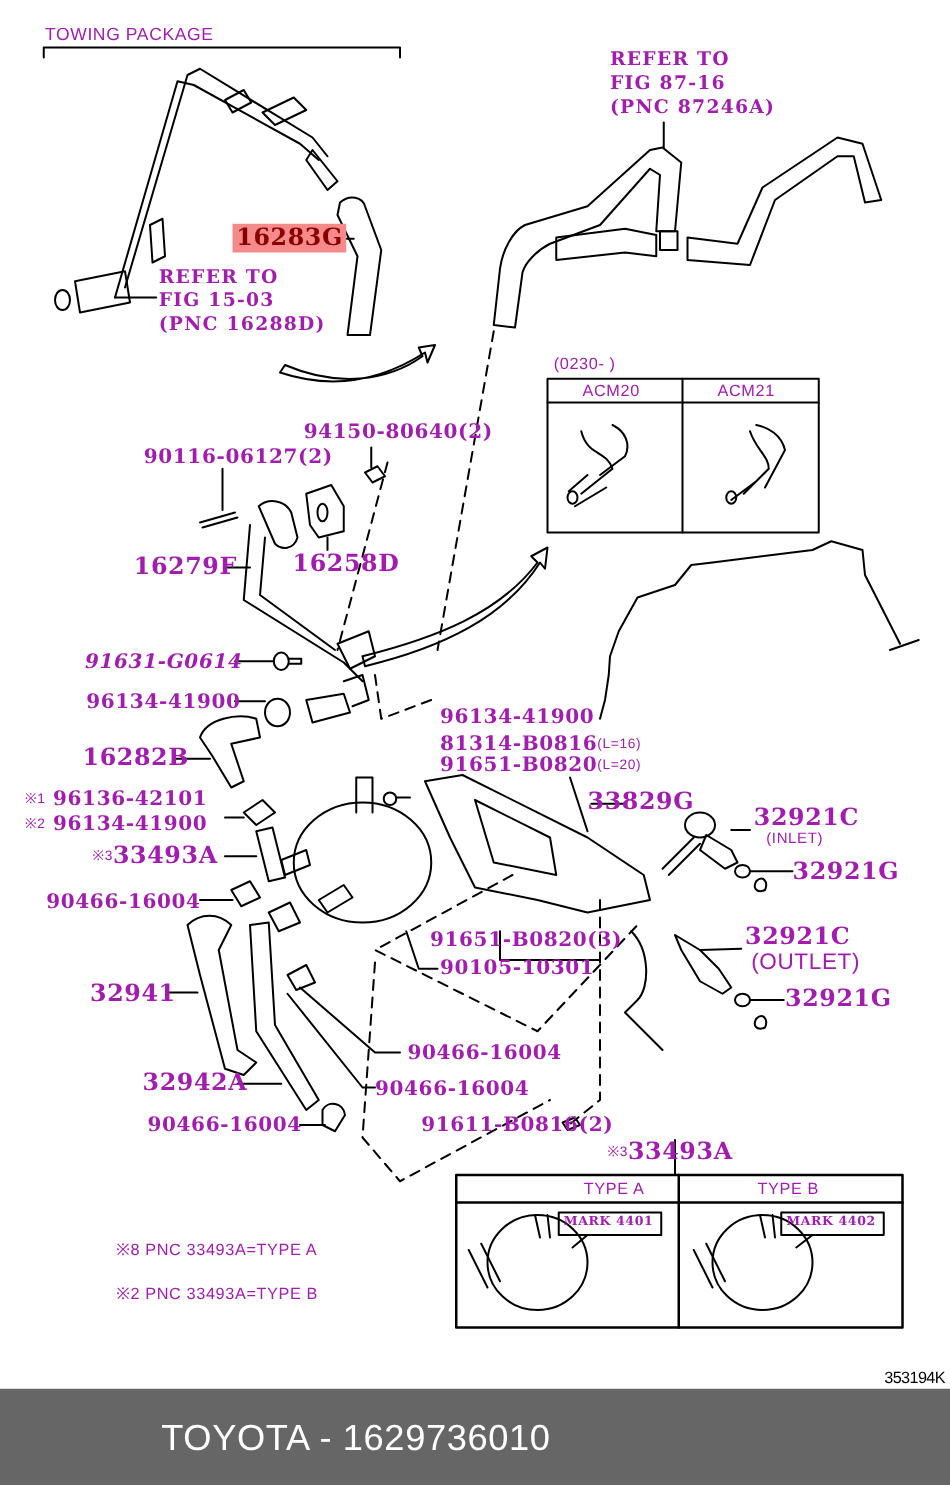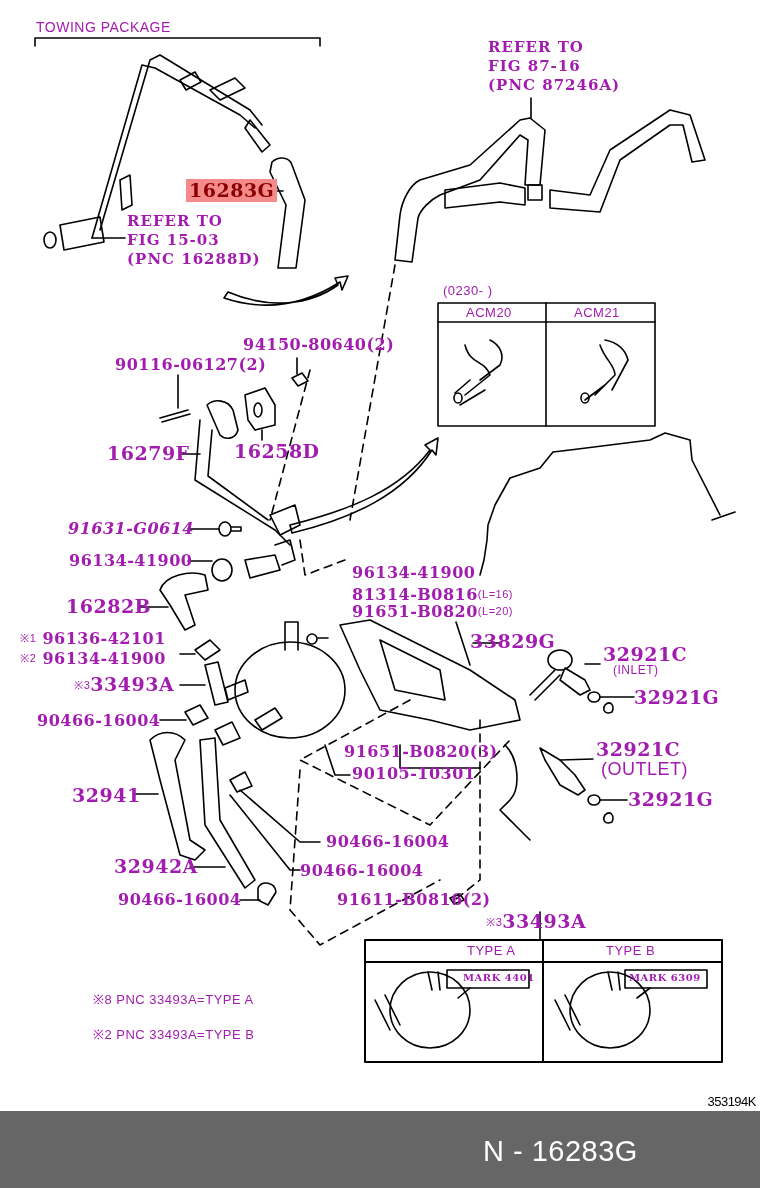--- a/index.html
+++ b/index.html
@@ -246,23 +246,23 @@
 <div class="lbl lbl-big" style="left:72px; top:786px;">32941</div>
 <div class="lbl" style="left:326px; top:834px;">90466-16004</div>
 <div class="lbl lbl-big" style="left:114px; top:857px;">32942A</div>
 <div class="lbl" style="left:300px; top:863px;">90466-16004</div>
 <div class="lbl" style="left:118px; top:892px;">90466-16004</div>
 <div class="lbl" style="left:298px; top:892px;margin-left:39px;">91611-B0816(2)</div>
 
 <div class="lbl lbl-big" style="left:486px; top:912px;"><span class="mark">※3</span><span>33493A</span></div>
 <div class="lbl lbl-small" style="left:423px; top:944px;margin-left:44px;">TYPE A</div>
 <div class="lbl lbl-small" style="left:606px; top:944px;">TYPE B</div>
-<div class="lbl" style="left:451px; top:973px; font-size:10px;margin-left:12px;">MARK 4401</div>
-<div class="lbl" style="left:629px; top:973px; font-size:10px;">MARK 6309</div>
+<div class="lbl" style="left:451px; top:973px; font-size:10px;">MARK 4401</div>
+<div class="lbl" style="left:629px; top:973px; font-size:10px;">MARK 4402</div>
 
 <div class="lbl lbl-small" style="left:93px; top:993px;">※8  PNC 33493A=TYPE A</div>
 <div class="lbl lbl-small" style="left:93px; top:1013px;margin-top:15px;">※2  PNC 33493A=TYPE B</div>
 
 <div class="figcode">353194K</div>
 
 <div class="footer">
-  <span style="left:483px;">N - 16283G</span>
+  <span style="left:129px;">TOYOTA - 1629736010</span>
 </div>
 
 </body></html>

